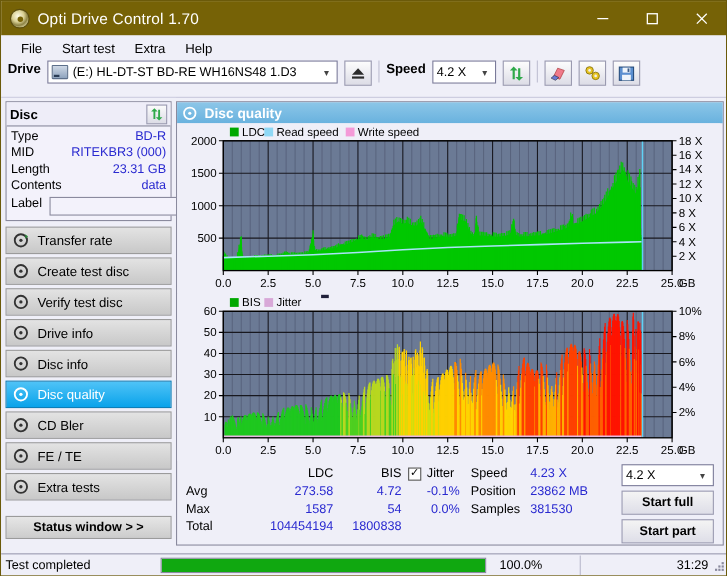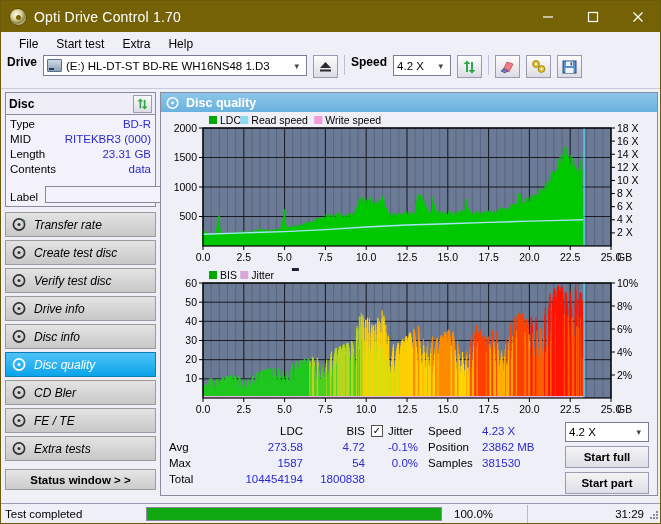--- a/index.html
+++ b/index.html
@@ -144,42 +144,42 @@
     border: 1px solid #9a9ab0;
     display: flex; align-items: center; justify-content: center;
   }
   .disc-rows { padding: 2px 4px 3px 4px; }
   .drow {
     display: flex; justify-content: space-between;
     font-size: 11.5px; line-height: 15px;
   }
   .drow .k { color: #000; }
   .drow .v { color: #2a2ad0; text-align: right; }
-  .labelrow { display: flex; align-items: flex-end; gap: 7px; margin-top: 8px; }
+  .labelrow { display: flex; align-items: flex-start; gap: 7px; margin-top: 2px; }
   .labelrow .k { font-size: 11.5px; }
   .label-input {
     flex: 1; height: 17px;
     background: #f3f2fb;
     border: 1px solid #8a8a9e;
   }
   .disc-btn {
     width: 19px; height: 18px;
     background: linear-gradient(#fbfbfb,#dcdce6);
     border: 1px solid #9a9ab0;
     display: flex; align-items: center; justify-content: center;
   }
 
   .navlist { margin-top: 5px; display: flex; flex-direction: column; gap: 3px; }
   .navitem {
     height: 25px;
     background: linear-gradient(#e3e3e3,#c8c8c8);
     border: 1px solid #9b9b9b;
     display: flex; align-items: center;
     padding-left: 6px; gap: 7px;
-    font-size: 12px; color: #000; font-style: italic;
+    font-size: 12px; color: #000;
   }
   .navitem.active {
     background: linear-gradient(#4fc3f7,#0aa3ea);
     border-color: #0d7fb8;
     color: #ffffff;
   }
   .navitem .ic { width: 15px; height: 15px; flex: none; }
 
   .statuswin {
     margin-top: auto; margin-bottom: 13px;

